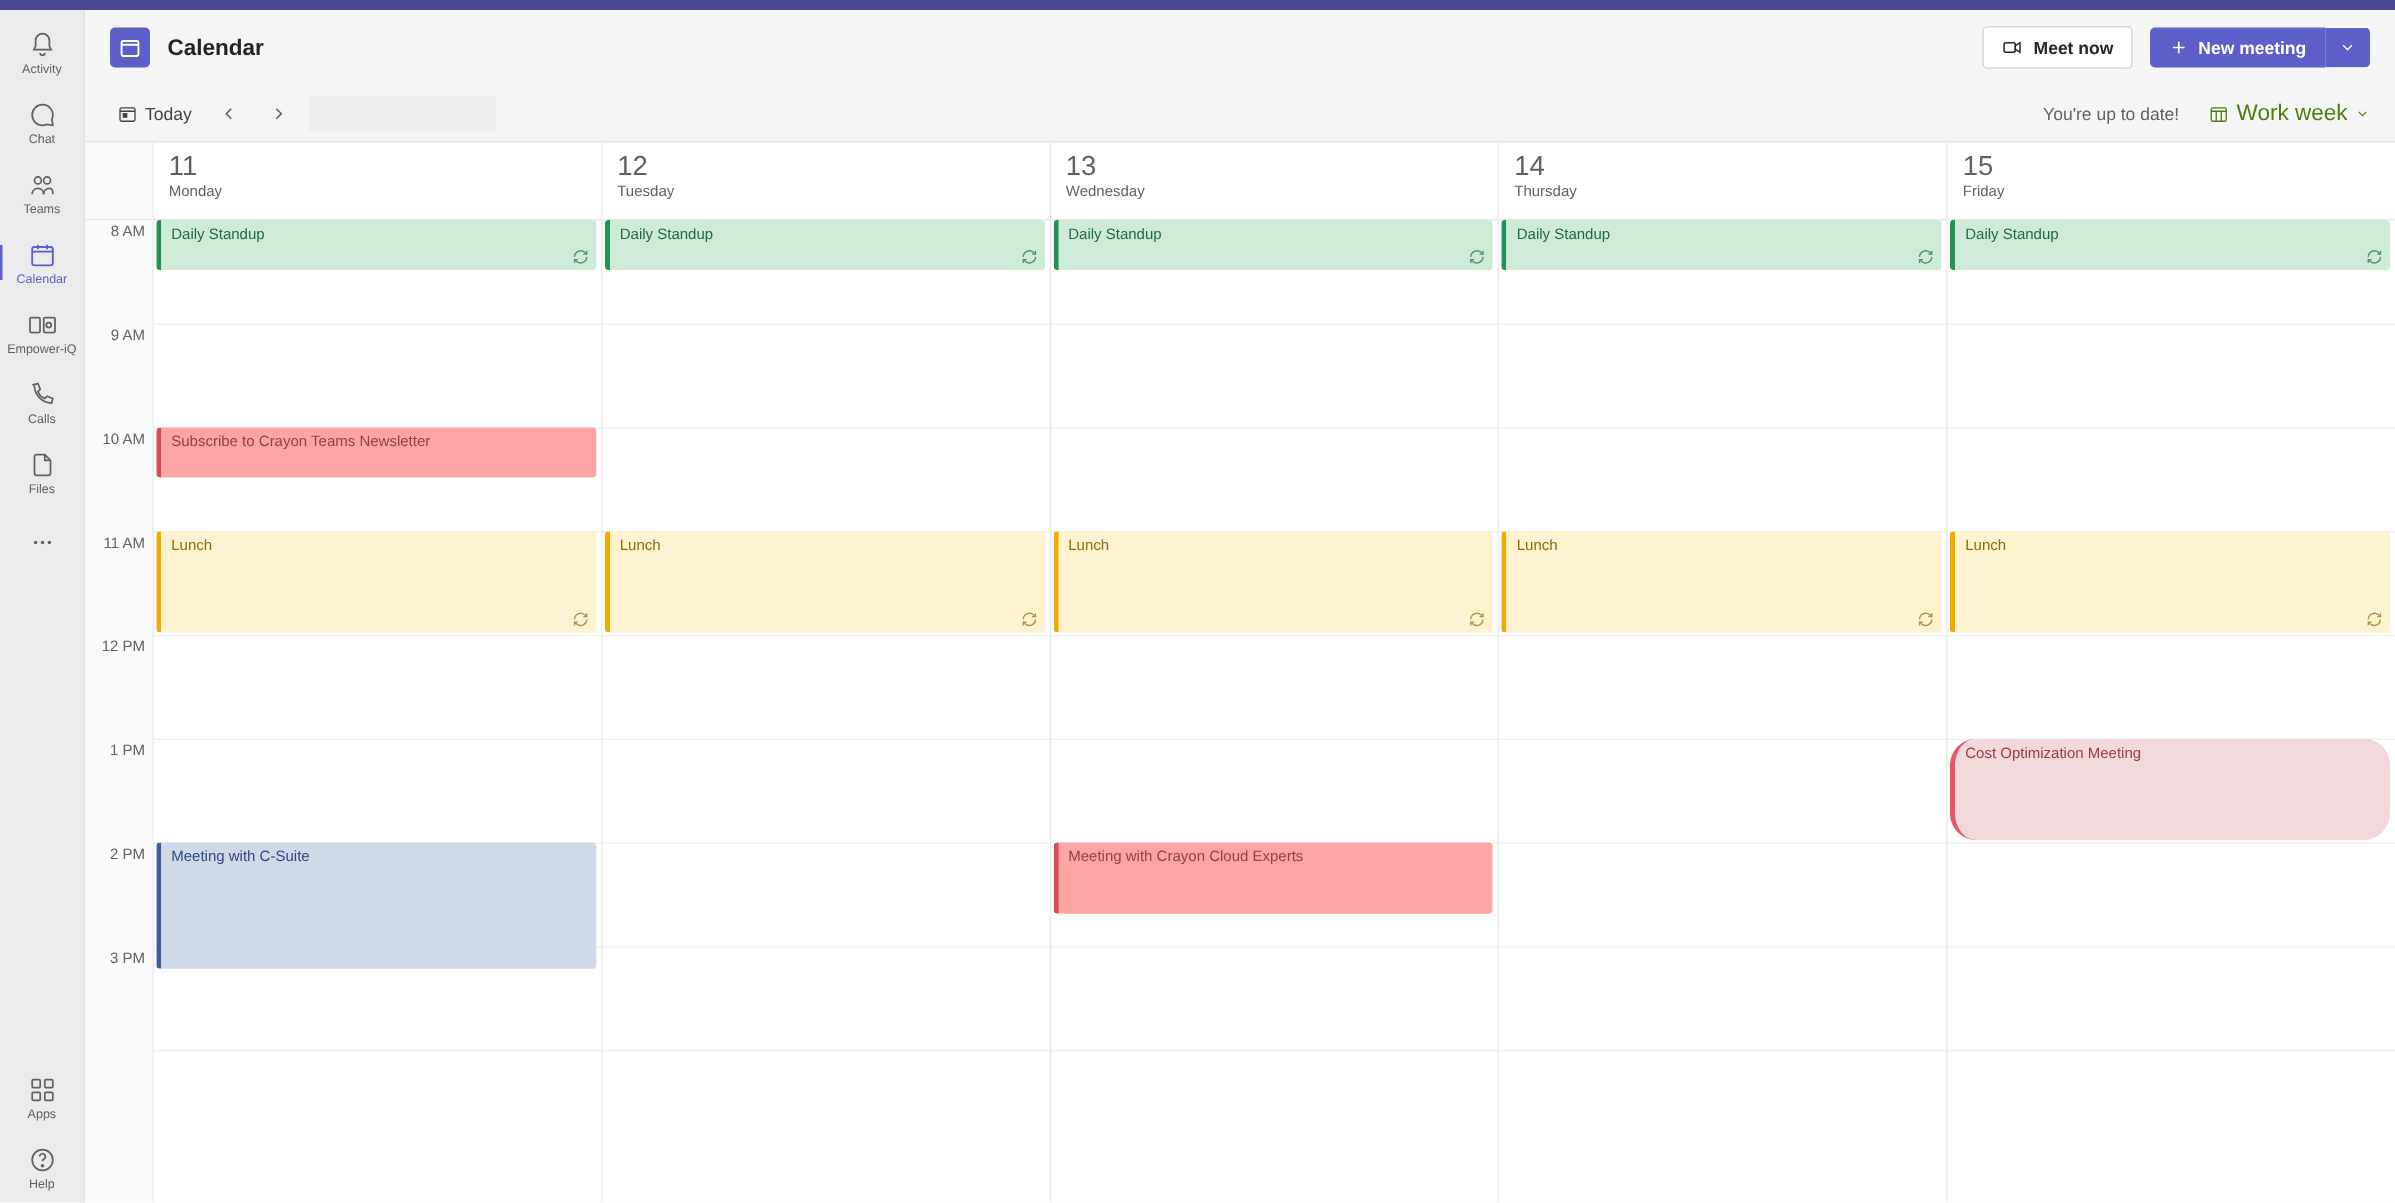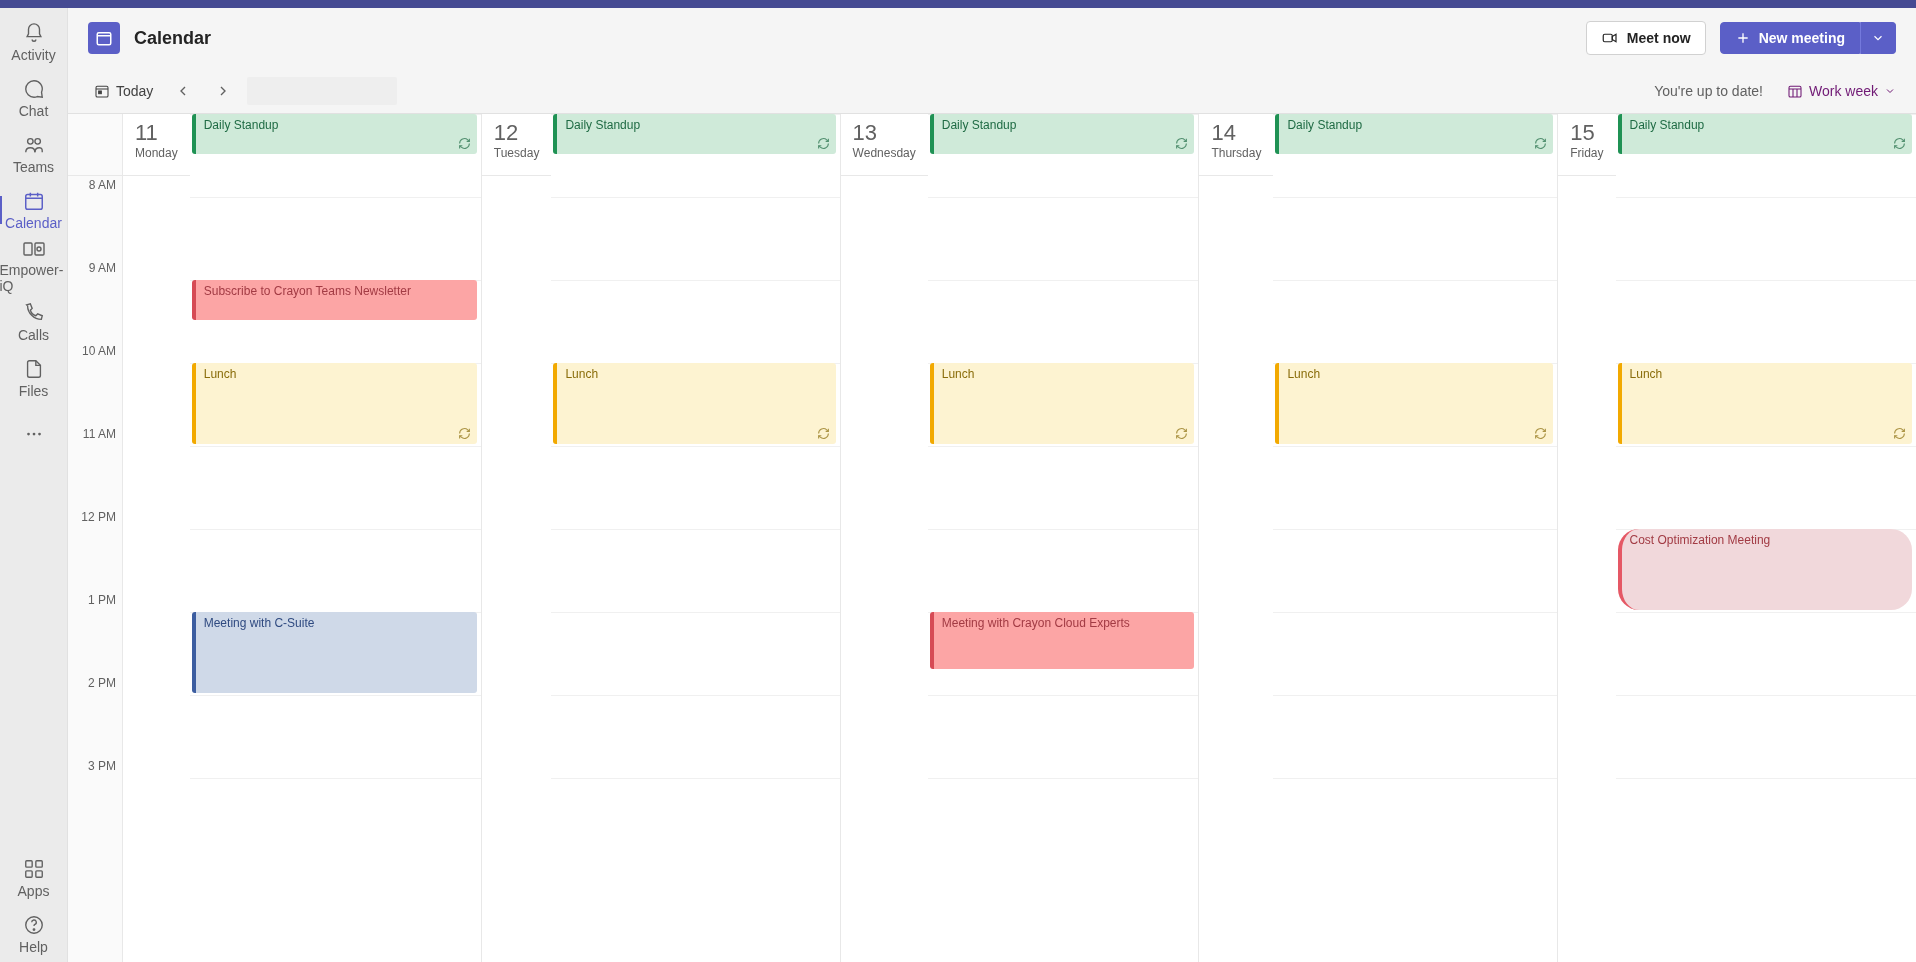--- a/index.html
+++ b/index.html
@@ -44,21 +44,21 @@
 .rail-item.active::before {
   content: "";
   position: absolute;
   left: 0;
   top: 14px;
   bottom: 14px;
   width: 2px;
   background: #5b5fc7;
 }
 .rail-icon { height: 24px; display: flex; align-items: center; justify-content: center; }
-.rail-label { font-size: 14px; margin-top: 2px; }
+.rail-label { font-size: 10px; margin-top: 2px; }
 .rail-spacer { flex: 1; }
 
 .main {
   flex: 1;
   display: flex;
   flex-direction: column;
   background: #fff;
 }
 
 .header {
@@ -125,21 +125,21 @@
 }
 .nav-arrow {
   width: 32px; height: 32px; display: flex; align-items: center; justify-content: center;
   cursor: pointer; color: #616161;
 }
 .date-range-placeholder {
   width: 150px; height: 28px; background: #eeeeee; border-radius: 2px;
 }
 .toolbar-spacer { flex: 1; }
 .status-text { font-size: 14px; color: #616161; margin-right: 16px; }
-.view-picker { display: flex; align-items: center; gap: 6px; color: #701a75; font-size: 14px; cursor: pointer; }
+.view-picker { display: flex; align-items: center; gap: 6px; color: #4d7c0f; font-size: 18px; cursor: pointer; }
 
 .calendar {
   flex: 1;
   display: flex;
   overflow: hidden;
 }
 .time-col {
   width: 54px;
   background: #fafafa;
 }
@@ -150,21 +150,21 @@
   color: #616161;
   text-align: right;
   padding-right: 6px;
   padding-top: 2px;
 }
 .grid {
   flex: 1;
   display: grid;
   grid-template-columns: repeat(5, 1fr);
 }
-.day-col { border-left: 1px solid #e8e8e8; display: flex; flex-direction: row; }
+.day-col { border-left: 1px solid #e8e8e8; display: flex; flex-direction: column; }
 .day-header {
   height: 62px;
   padding: 6px 12px;
   border-bottom: 1px solid #e8e8e8;
 }
 .day-num { font-size: 22px; color: #616161; font-weight: 400; }
 .day-name { font-size: 12px; color: #616161; }
 .day-body {
   position: relative;
   flex: 1;
@@ -422,21 +422,21 @@
                 </span></div>
               <div class="event ev-pink" style="top: 166px; height: 39.5px;"><span>Subscribe to Crayon Teams Newsletter</span></div>
               <div class="event ev-yellow" style="top: 249px; height: 81px;"><span>Lunch</span><span class="recur-icon">
                   <svg width="13" height="13" viewBox="0 0 24 24" fill="none" stroke="currentColor" stroke-width="2">
                     <path d="M3 12a9 9 0 0 1 15-6.7L21 8"></path>
                     <path d="M21 3v5h-5"></path>
                     <path d="M21 12a9 9 0 0 1-15 6.7L3 16"></path>
                     <path d="M3 21v-5h5"></path>
                   </svg>
                 </span></div>
-              <div class="event ev-blue" style="top: 498px; height: 81px;"><span>Meeting with C-Suite</span></div>
+              <div class="event ev-blue" style="top: 498px; height: 101px;"><span>Meeting with C-Suite</span></div>
             </div>
           </div>
           <div class="day-col">
             <div class="day-header">
               <div class="day-num">12</div>
               <div class="day-name">Tuesday</div>
             </div>
             <div class="day-body">
               <div class="hour-line" style="top: 0px;"></div>
               <div class="hour-line" style="top: 83px;"></div>

